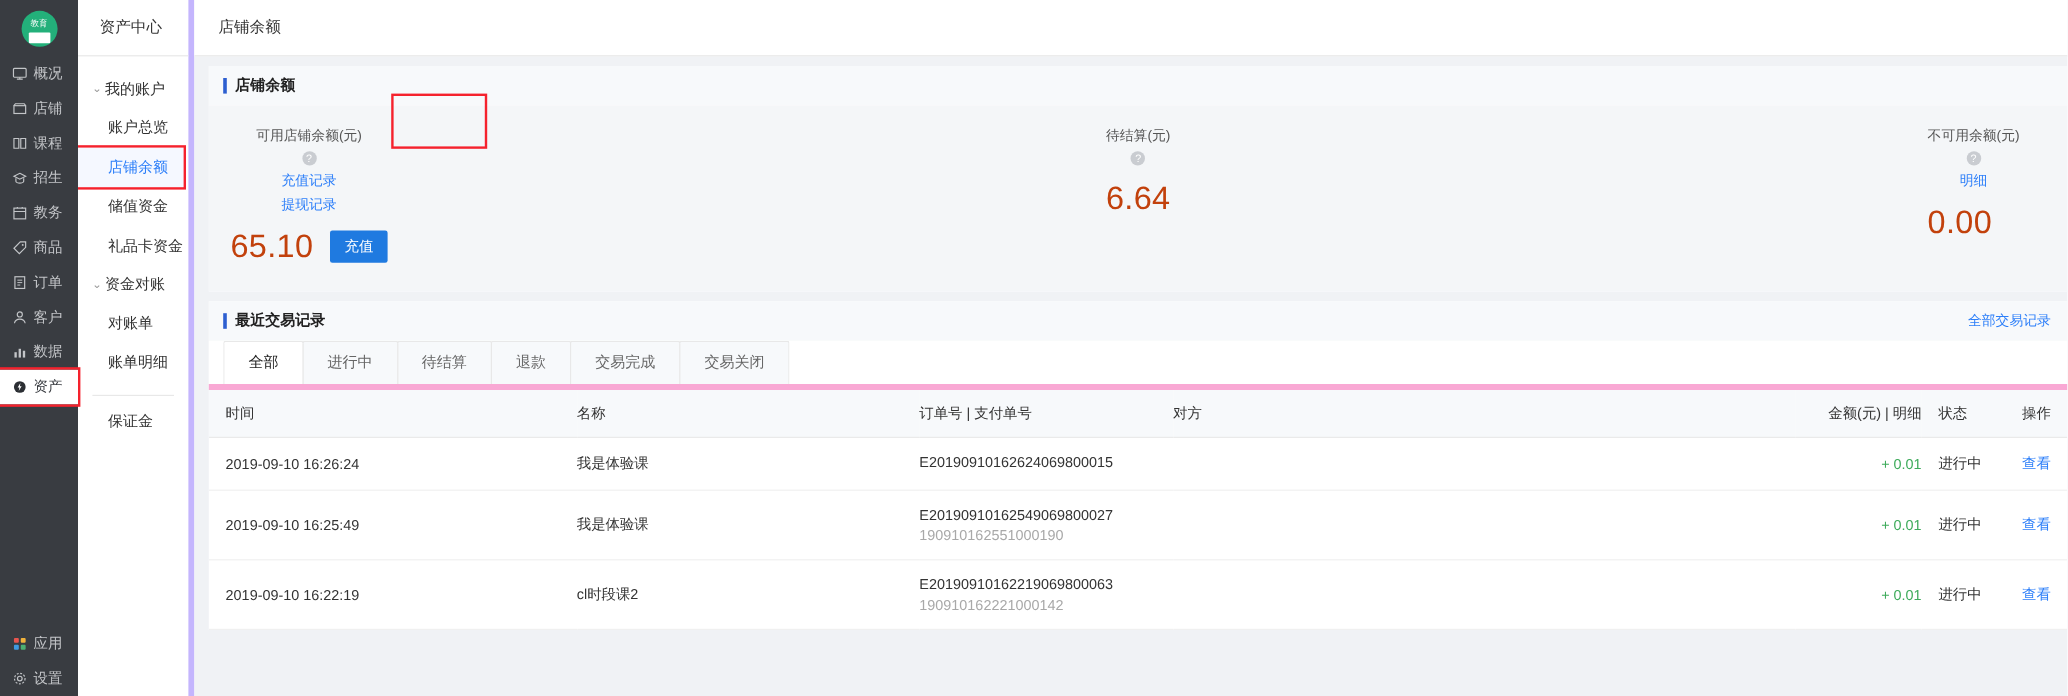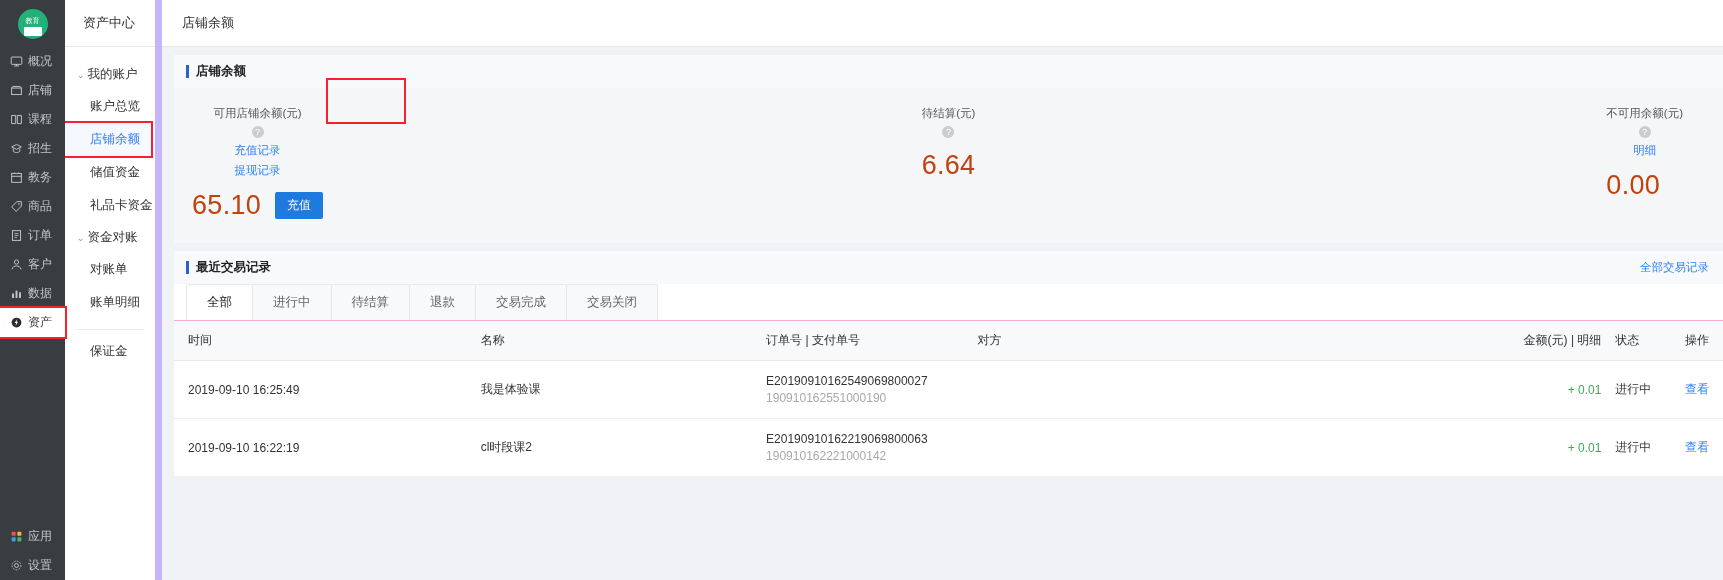--- a/index.html
+++ b/index.html
@@ -33,21 +33,21 @@
     cursor: pointer;
   }
   .rail-item .ri { width: 13px; height: 13px; flex: 0 0 13px; display: block; }
   .rail-item.active { color: #fff; }
   .rail-item.highlight { outline: 2px solid #f5222d; background: #fff; color: #393c41; }
   .rail-spacer { flex: 1; }
 
   
   .subnav {
     width: 97px; flex: 0 0 97px; background: #fff;
-    border-right: 7px solid #c4b5fd; display: flex; flex-direction: column;
+    border-right: 5px solid #c4b5fd; display: flex; flex-direction: column;
   }
   .subnav-title {
     height: 47px; display: flex; align-items: center; padding-left: 18px;
     font-size: 13px; color: #333; border-bottom: 1px solid #e8e8e8;
     white-space: nowrap;
   }
   .subnav-list { padding-top: 12px; }
   .grp {
     display: flex; align-items: center; gap: 3px;
     padding: 7px 0 7px 12px; font-size: 12.5px; color: #333; cursor: pointer;
@@ -107,21 +107,21 @@
   .bal-num { font-size: 27px; color: #c2410c; letter-spacing: .3px; }
   .btn-primary {
     background: #1f7ae0; color: #fff; font-size: 12px; border: none;
     padding: 5px 12px; border-radius: 2px; cursor: pointer;
   }
   .redbox {
     position: absolute; border: 2px solid #f5222d; pointer-events: none;
   }
 
   
-  .tabs { display: flex; border-bottom: 1px solid #f9a8d4; padding-left: 12px; background: #fff; }
+  .tabs { display: flex; border-bottom: 5px solid #f9a8d4; padding-left: 12px; background: #fff; }
   .tab {
     padding: 9px 20px; font-size: 12.5px; color: #666; cursor: pointer;
     background: #f7f9fb; border: 1px solid #e8e8e8; border-bottom: none;
     margin-right: -1px; border-radius: 2px 2px 0 0;
   }
   .tab.active { background: #fff; color: #222; position: relative; z-index: 2; }
 
   
   table { width: 100%; border-collapse: collapse; table-layout: fixed; }
   thead th {
@@ -351,20 +351,32 @@
               <th class="c-time">时间</th>
               <th class="c-name">名称</th>
               <th class="c-order">订单号 | 支付单号</th>
               <th class="c-party">对方</th>
               <th class="c-amt">金额(元) | 明细</th>
               <th class="c-status">状态</th>
               <th class="c-act">操作</th>
             </tr>
           </thead>
           <tbody>
+            <tr>
+              <td class="c-time">2019-09-10 16:26:24</td>
+              <td class="c-name">我是体验课</td>
+              <td class="c-order">
+                <div>E20190910162624069800015</div>
+                <div class="payno"></div>
+              </td>
+              <td class="c-party"></td>
+              <td class="c-amt amt-pos">+ 0.01</td>
+              <td class="c-status">进行中</td>
+              <td class="c-act link">查看</td>
+            </tr>
             <tr>
               <td class="c-time">2019-09-10 16:25:49</td>
               <td class="c-name">我是体验课</td>
               <td class="c-order">
                 <div>E20190910162549069800027</div>
                 <div class="payno">190910162551000190</div>
               </td>
               <td class="c-party"></td>
               <td class="c-amt amt-pos">+ 0.01</td>
               <td class="c-status">进行中</td>

